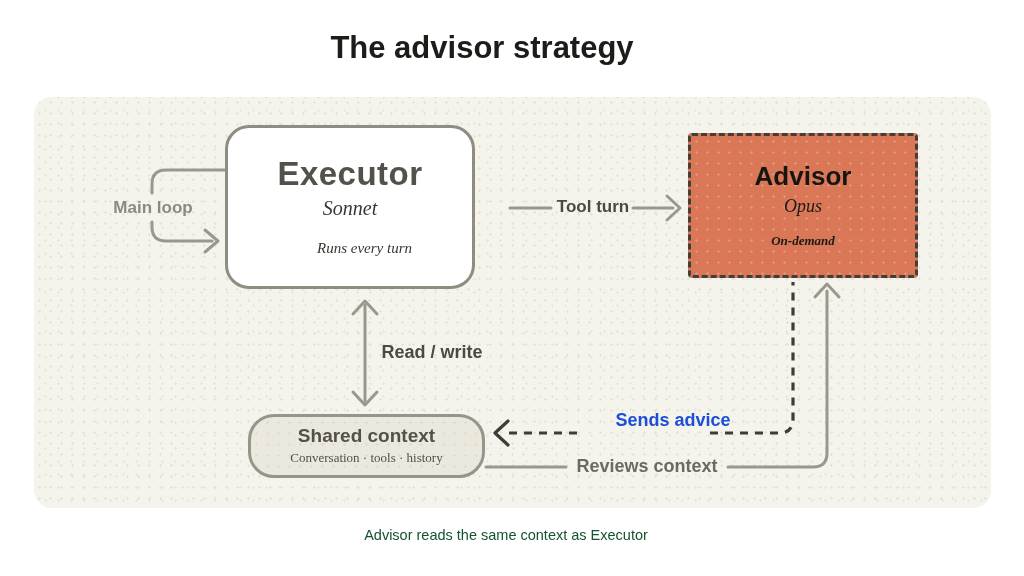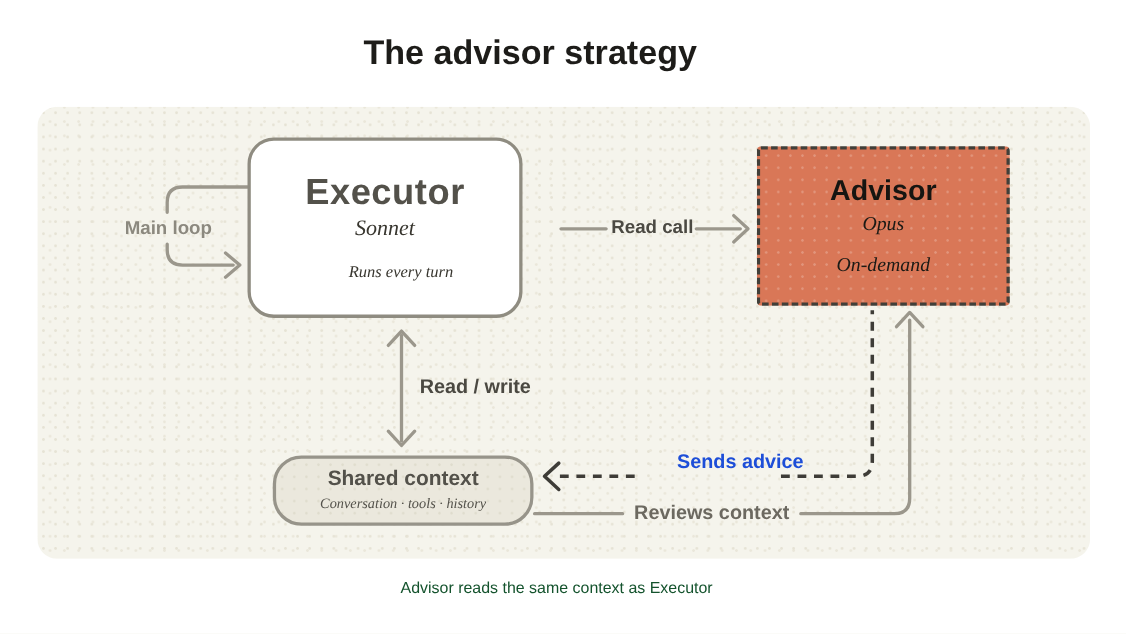--- a/index.html
+++ b/index.html
@@ -35,29 +35,29 @@
   .node-executor .node-subtitle{font-family:"Liberation Serif",serif;font-style:italic;font-size:20px;color:#38362f;margin-top:7px;}
   .node-executor .node-note{font-family:"Liberation Serif",serif;font-style:italic;font-size:15px;color:#38362f;margin-top:20px;margin-left:29px;}
   .node-advisor{
     left:688px;top:133px;width:230px;height:145px;
     background:#d97757;border:3px dashed #413f39;border-radius:4px;
     background-image:radial-gradient(circle,rgba(255,255,255,.22) 1px,transparent 1.3px);
     background-size:11px 11px;
   }
   .node-advisor .node-title{font-size:26px;font-weight:bold;color:#161511;line-height:1;}
   .node-advisor .node-subtitle{font-family:"Liberation Serif",serif;font-style:italic;font-size:18px;color:#1b1a15;margin-top:7px;}
-  .node-advisor .node-note{font-family:"Liberation Serif",serif;font-style:italic;font-size:18px;color:#1b1a15;margin-top:16px;}
+  .node-advisor .node-note{font-family:"Liberation Serif",serif;font-style:italic;font-size:13px;color:#1b1a15;margin-top:16px;font-weight:bold;}
   .node-shared{
     left:248px;top:414px;width:237px;height:64px;
     background:#ebe8dd;border:3px solid #97948a;border-radius:26px;
     background-image:radial-gradient(circle,#dfdccd 1px,transparent 1.3px);
     background-size:11px 11px;
   }
   .node-shared .node-title{font-size:19px;font-weight:bold;color:#53514a;line-height:1.1;}
-  .node-shared .node-subtitle{font-family:"Liberation Serif",serif;font-style:italic;font-size:13px;color:#53514a;margin-top:3px;}
+  .node-shared .node-subtitle{font-family:"Liberation Serif",serif;font-size:13px;color:#53514a;margin-top:3px;}
   .edge-label{
     position:absolute;transform:translate(-50%,-50%);
     font-weight:bold;white-space:nowrap;
   }
   .lbl-main-loop{left:153px;top:208px;font-size:17px;color:#8c897f;}
   .lbl-tool-call{left:593px;top:207px;font-size:17px;color:#4b4942;}
   .lbl-read-write{left:432px;top:352px;font-size:18px;color:#4b4942;}
   .lbl-sends-advice{left:644px;top:420px;font-size:18px;color:#1d4ed8;margin-left:29px;}
   .lbl-reviews-context{left:647px;top:466px;font-size:18px;color:#6c6960;}
   .caption{
@@ -116,18 +116,18 @@
   <div class="node-subtitle">Opus</div>
   <div class="node-note">On-demand</div>
 </div>
 
 <div class="node node-shared">
   <div class="node-title">Shared context</div>
   <div class="node-subtitle">Conversation · tools · history</div>
 </div>
 
 <span class="edge-label lbl-main-loop">Main loop</span>
-<span class="edge-label lbl-tool-call">Read call</span>
+<span class="edge-label lbl-tool-call">Tool turn</span>
 <span class="edge-label lbl-read-write">Read / write</span>
 <span class="edge-label lbl-sends-advice">Sends advice</span>
 <span class="edge-label lbl-reviews-context">Reviews context</span>
 
 <div class="caption">Advisor reads the same context as Executor</div>
 
 </body></html>

